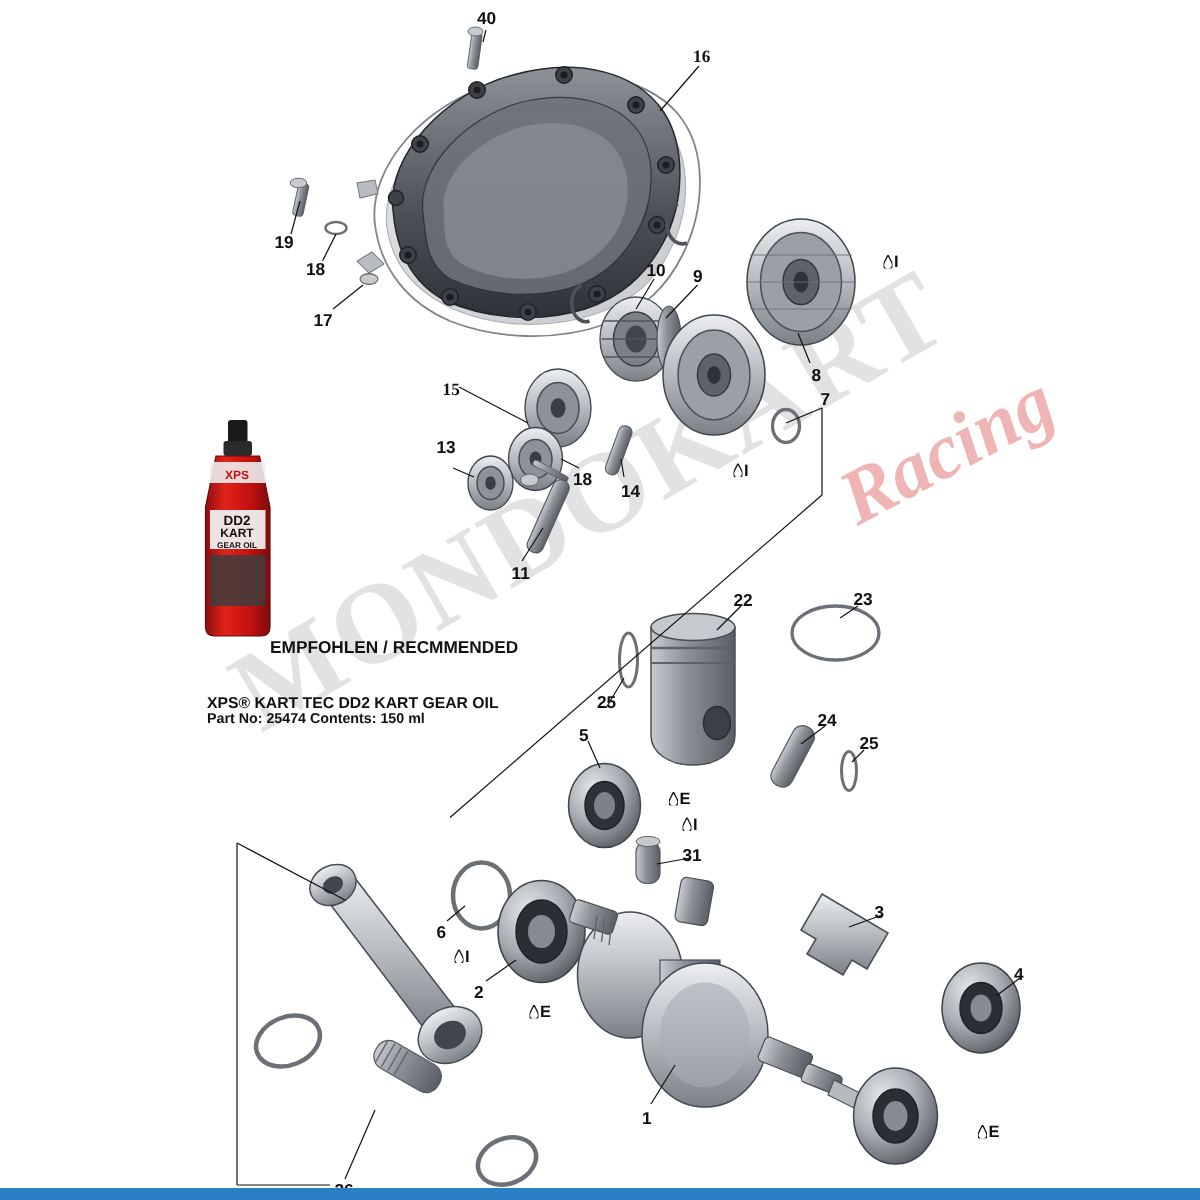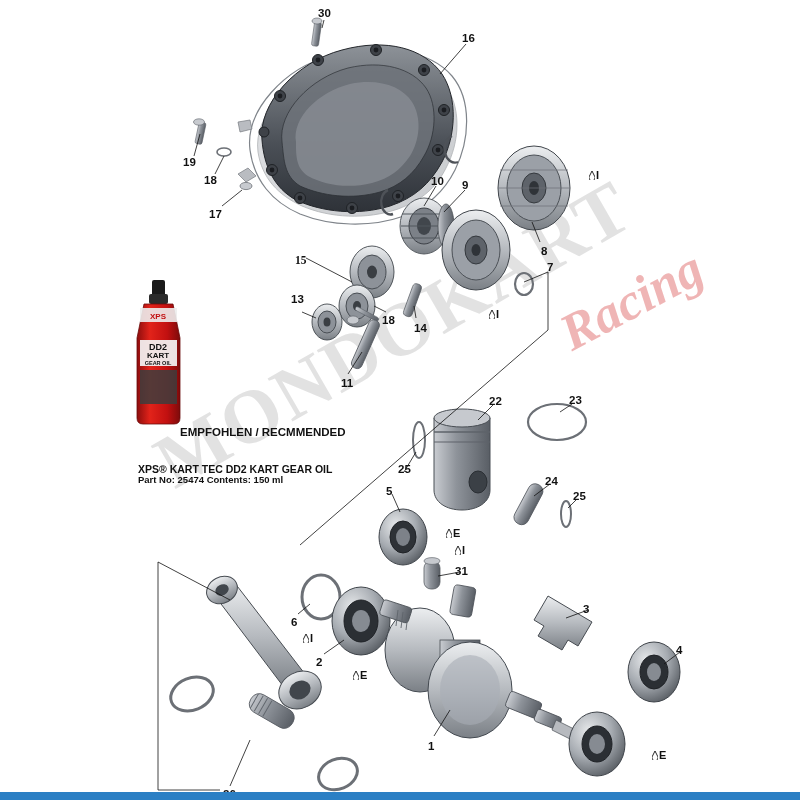--- a/index.html
+++ b/index.html
@@ -472,22 +472,22 @@
       <rect x="22" y="30" width="37" height="14" fill="#ededed" opacity="0.9"></rect>
       <text x="40" y="41" font-family="Liberation Sans, sans-serif" font-size="8" font-weight="bold" fill="#c21010" text-anchor="middle">XPS</text>
     </svg>
     <div class="oil-caption1">EMPFOHLEN / RECMMENDED</div>
     <div class="oil-caption2">XPS® KART TEC DD2 KART GEAR OIL</div>
     <div class="oil-caption3">Part No: 25474 Contents: 150 ml</div>
   </div>
 
 
   <div id="callout-layer">
-      <div class="callout" style="left: 318px; top: 8px;">30</div>
-      <div class="callout" style="left: 462px; top: 33px;">16</div>
+      <div class="callout" style="left: 318px; top: 8px;">40</div>
+      <div class="callout" style="left: 462px; top: 33px; font-family: Liberation Serif, serif;">16</div>
       <div class="callout" style="left: 183px; top: 157px;">19</div>
       <div class="callout" style="left: 204px; top: 175px;">18</div>
       <div class="callout" style="left: 209px; top: 209px;">17</div>
       <div class="callout" style="left: 431px; top: 176px;">10</div>
       <div class="callout" style="left: 462px; top: 180px;">9</div>
       <div class="callout" style="left: 541px; top: 246px;">8</div>
       <div class="callout" style="left: 547px; top: 262px;">7</div>
       <div class="callout" style="left: 295px; top: 255px; font-family: Liberation Serif, serif;">15</div>
       <div class="callout" style="left: 291px; top: 294px;">13</div>
       <div class="callout" style="left: 382px; top: 315px;">18</div>

